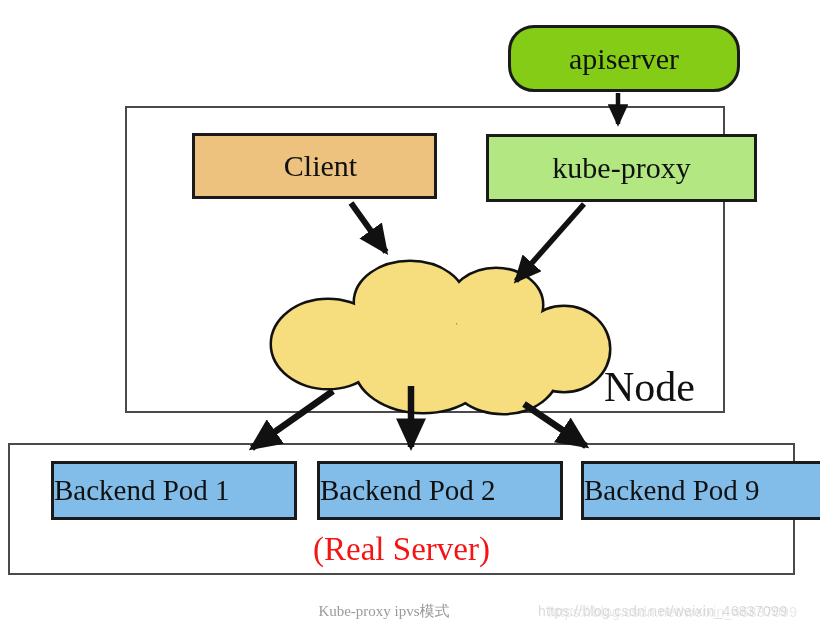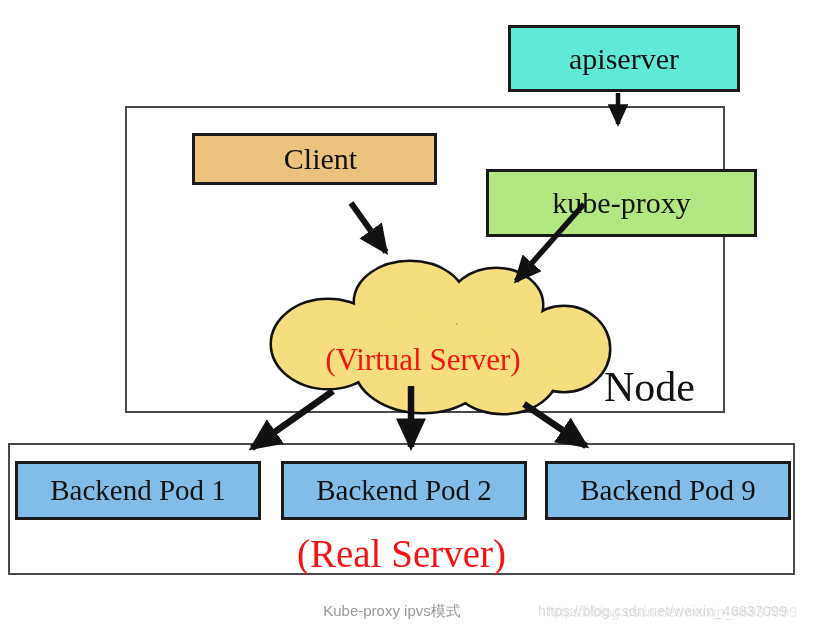--- a/index.html
+++ b/index.html
@@ -4,23 +4,23 @@
 <style>
   html,body{margin:0;padding:0;}
   body{
     width:820px;height:633px;position:relative;background:#ffffff;
     font-family:"Liberation Serif", serif;overflow:hidden;
   }
   .box{
     position:absolute;display:flex;align-items:center;justify-content:center;
     border:3px solid #1a1a1a;font-size:30px;color:#111;box-sizing:border-box;
   }
-  #apiserver{left:508px;top:25px;width:232px;height:67px;background:#5eead4;}
-  #client{left:192px;top:133px;width:245px;height:52px;background:#ecc27e;padding-left:12px;}
-  #kubeproxy{left:486px;top:134px;width:271px;height:68px;background:#b2e781;margin-top:35px;}
+  #apiserver{left:508px;top:25px;width:232px;height:67px;background:#84cc16;border-radius:26px;}
+  #client{left:192px;top:133px;width:245px;height:66px;background:#ecc27e;padding-left:12px;}
+  #kubeproxy{left:486px;top:134px;width:271px;height:68px;background:#b2e781;}
   #node-container{
     position:absolute;left:125px;top:106px;width:600px;height:307px;
     border:2px solid #4a4a4a;background:#ffffff;box-sizing:border-box;
   }
   #node-label{
     position:absolute;right:28px;bottom:0px;font-size:42px;color:#111;
   }
   #cloud-wrap{position:absolute;left:268px;top:252px;width:345px;height:165px;z-index:5;}
   #cloud-wrap svg{position:absolute;left:0;top:0;}
   #cloud-title{
@@ -30,37 +30,38 @@
   #cloud-subtitle{
     position:absolute;left:10px;top:90px;width:290px;text-align:center;
     font-size:31px;color:#f51313;
   }
   #realserver-container{
     position:absolute;left:8px;top:443px;width:787px;height:132px;
     border:2px solid #4a4a4a;background:#ffffff;box-sizing:border-box;
   }
   .pod{
     position:absolute;top:16px;height:59px;width:246px;
-    display:flex;align-items:center;justify-content:center;
+    display:flex;align-items:center;
     background:#82bde9;border:3px solid #1a1a1a;font-size:29px;color:#111;
     box-sizing:border-box;
+    margin-left:36px;
   }
   #pod1{left:5px;}
   #pod2{left:271px;}
   #pod3{left:535px;}
   #realserver-label{
     position:absolute;left:0;top:86px;width:100%;text-align:center;
-    font-size:39px;color:#f51313;
+    font-size:33px;color:#f51313;
   }
   #arrow-layer{position:absolute;left:0;top:0;z-index:6;pointer-events:none;}
   #footer{position:absolute;left:0;top:596px;width:820px;height:37px;
     font-family:"Liberation Sans", sans-serif;}
   #caption{
-    position:absolute;left:392px;top:6px;transform:translateX(-50%);
-    font-size:15px;color:#9a9a9a;white-space:nowrap;
+    position:absolute;left:384px;top:6px;transform:translateX(-50%);
+    font-size:15px;color:#9a9a9a;white-space:nowrap;font-family:Liberation Serif, serif;
   }
   .watermark{
     position:absolute;top:7px;font-size:14px;color:rgba(190,190,190,0.55);
     white-space:nowrap;letter-spacing:0.3px;
   }
   #watermark-a{left:538px;}
   #watermark-b{left:548px;top:8px;color:rgba(200,200,200,0.4);}
 </style>
 </head>
 <body>
@@ -93,21 +94,20 @@
     </g>
     <g fill="#f6dd7d" stroke="none">
       <ellipse cx="60" cy="92" rx="56" ry="44"></ellipse>
       <ellipse cx="142" cy="50" rx="55" ry="40"></ellipse>
       <ellipse cx="228" cy="53" rx="46" ry="36"></ellipse>
       <ellipse cx="296" cy="97" rx="45" ry="42"></ellipse>
       <ellipse cx="235" cy="119" rx="55" ry="42"></ellipse>
       <ellipse cx="155" cy="113" rx="68" ry="47"></ellipse>
     </g>
   </svg>
-  <div id="cloud-subtitle">(Virtual Server)</div>
 </div>
 
 <div id="realserver-container">
   <div class="pod" id="pod1">
     <span>Backend Pod 1</span>
   </div>
   <div class="pod" id="pod2">
     <span>Backend Pod 2</span>
   </div>
   <div class="pod" id="pod3">

